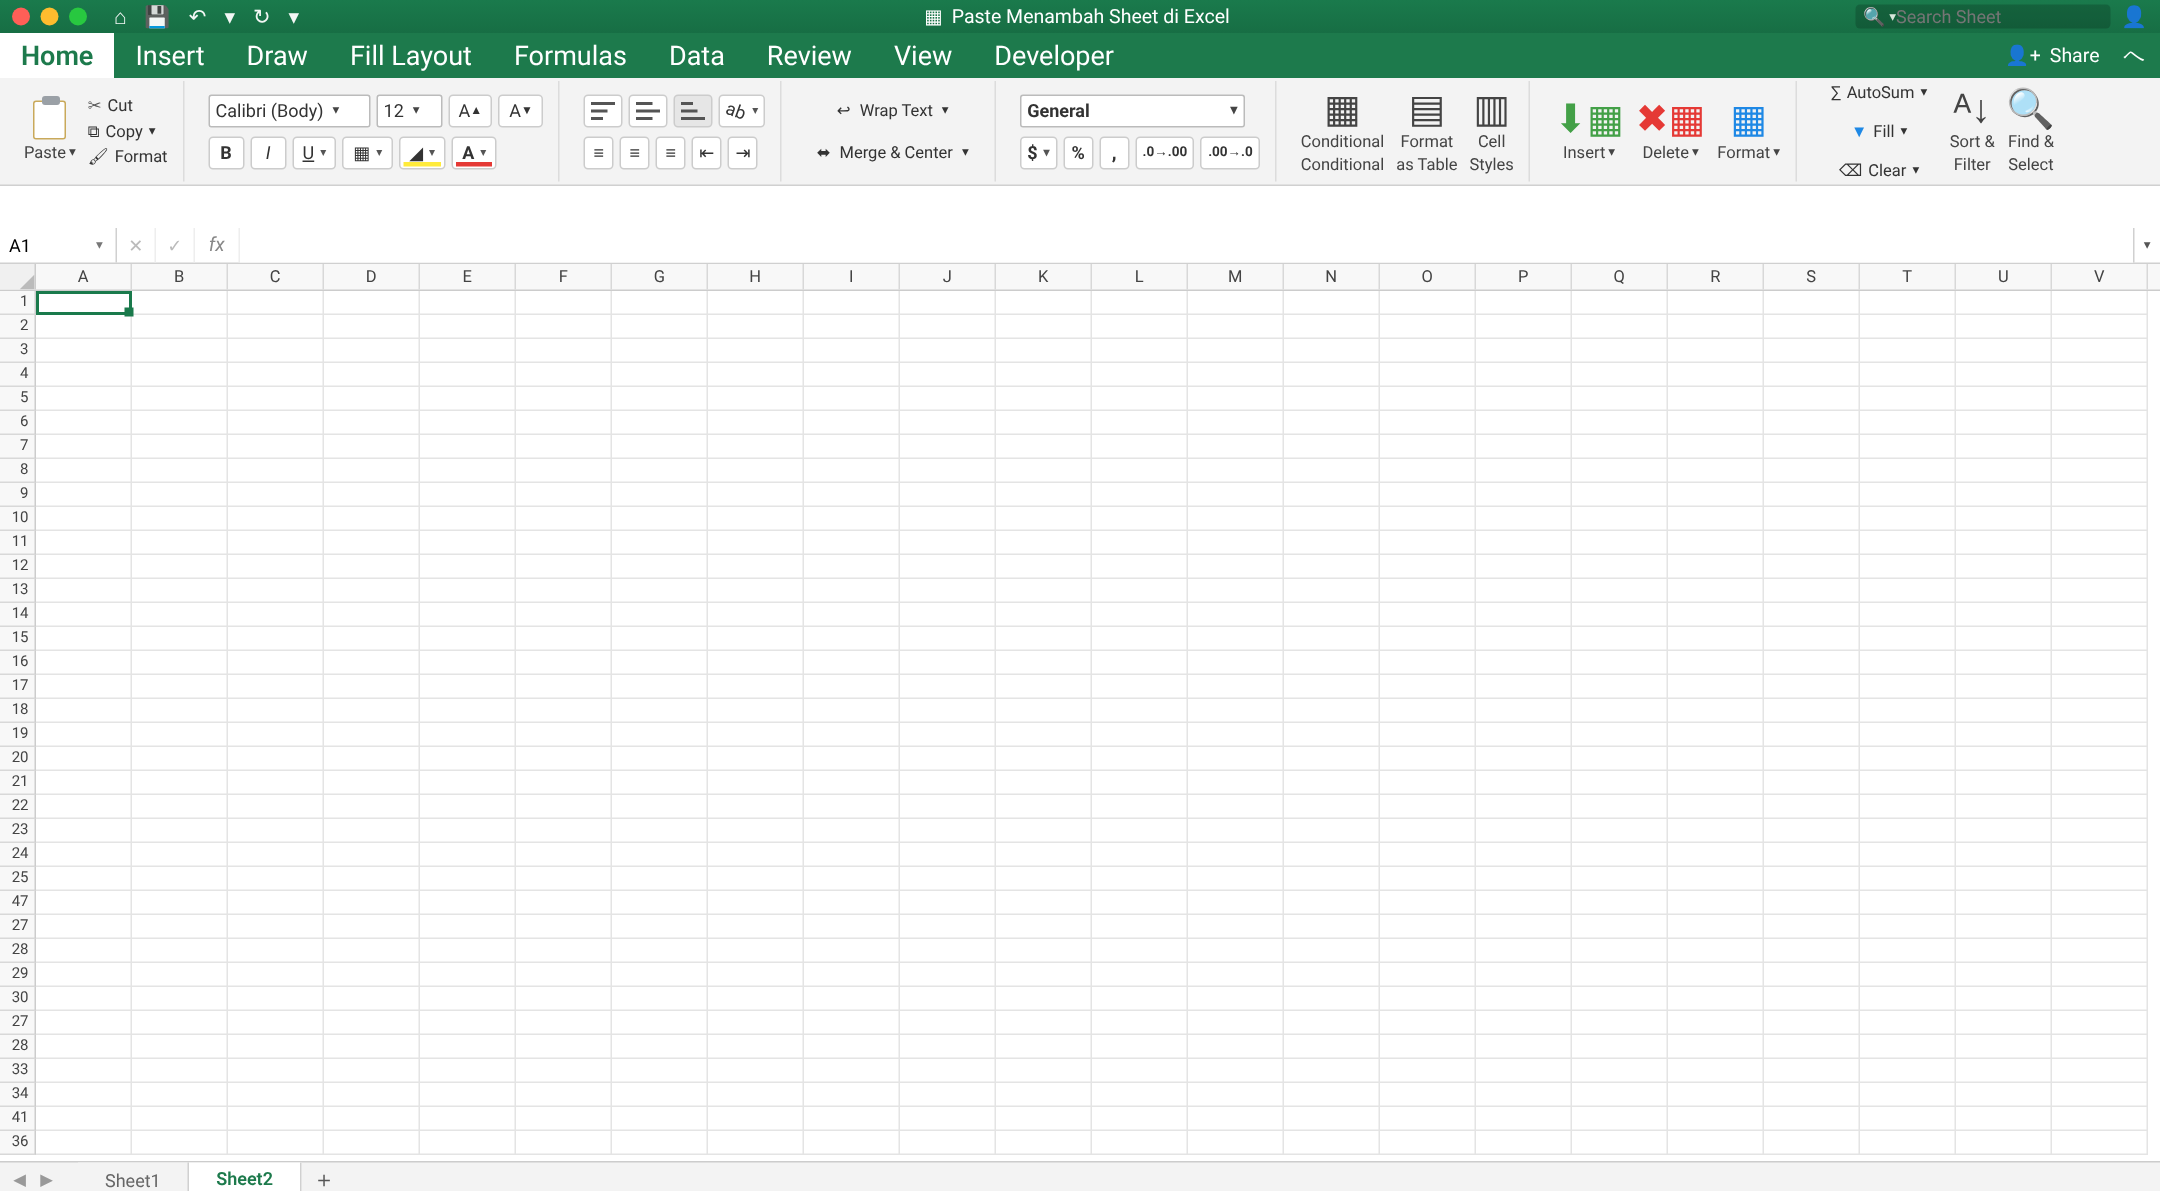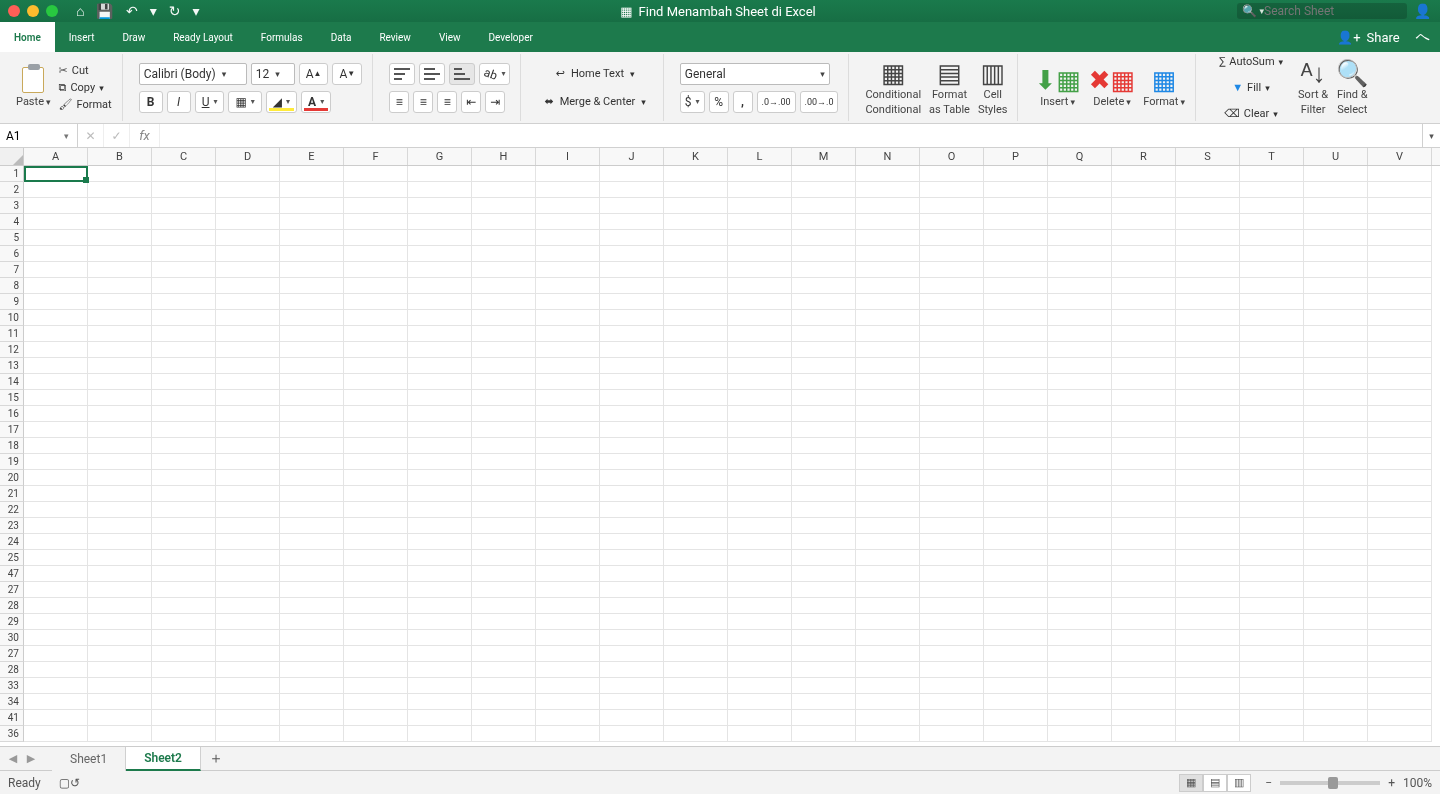--- a/index.html
+++ b/index.html
@@ -10,39 +10,39 @@
   .dot.red{background:#ff5f57;}
   .dot.yellow{background:#febc2e;}
   .dot.green{background:#28c840;}
   .qat{display:flex;align-items:center;gap:12px;margin-left:18px;color:#fff;}
   .qat .q{font-size:14px;opacity:.95;}
   .title-center{flex:1;display:flex;align-items:center;justify-content:center;gap:6px;font-size:13px;color:#fff;}
   .title-right{display:flex;align-items:center;gap:8px;}
   .search-sheet{display:flex;align-items:center;background:rgba(0,0,0,.18);border-radius:3px;padding:1px 6px;width:170px;color:#d6e6db;font-size:12px;}
   .search-sheet input{background:transparent;border:none;outline:none;color:#d6e6db;flex:1;font-size:12px;}
   .menubar{height:30px;background:#1d7a4c;display:flex;align-items:stretch;}
-  .tab{padding:0 14px;display:flex;align-items:center;color:#fff;font-size:10px;}
+  .tab{padding:0 14px;display:flex;align-items:center;color:#fff;font-size:18px;}
   .tab.active{background:#fff;color:#1d7a4c;font-weight:600;}
   .share{margin-left:auto;display:flex;align-items:center;gap:6px;color:#fff;padding:0 10px;font-size:13px;}
   .ribbon{height:72px;background:#f3f3f3;border-bottom:1px solid #d0d0d0;display:flex;align-items:stretch;padding:2px 6px;gap:6px;}
   .group{display:flex;align-items:stretch;padding:2px 6px;border-right:1px solid #dcdcdc;}
   .group:last-child{border-right:none;}
   .vstack{display:flex;flex-direction:column;justify-content:center;align-items:center;gap:2px;font-size:11px;color:#444;padding:0 4px;}
   .vstack .big{font-size:26px;line-height:26px;}
   .rows{display:flex;flex-direction:column;justify-content:center;gap:4px;padding:0 4px;}
   .row{display:flex;align-items:center;gap:4px;}
   .btn{border:1px solid #ccc;background:#fff;border-radius:3px;padding:2px 6px;display:flex;align-items:center;justify-content:center;font-size:12px;min-width:24px;min-height:22px;cursor:default;}
   .btn.small{padding:1px 4px;min-width:20px;}
   .btn.flat{border:1px solid transparent;background:transparent;}
   .btn .dd{margin-left:4px;font-size:8px;color:#555;}
   .combo{display:flex;align-items:center;border:1px solid #bbb;background:#fff;border-radius:2px;height:22px;padding:0 4px;font-size:12px;}
   .combo .cdd{margin-left:6px;font-size:9px;color:#444;}
   .mini{font-size:11px;color:#333;display:flex;align-items:center;gap:4px;}
   .arrow-chev{font-size:9px;}
-  .fbar{height:24px;border-bottom:1px solid #d0d0d0;display:flex;align-items:stretch;background:#fff;}
+  .fbar{height:24px;border-bottom:1px solid #d0d0d0;display:flex;align-items:stretch;background:#fff;margin-top:28px;}
   .namebox{width:78px;border-right:1px solid #d0d0d0;display:flex;align-items:center;}
   .namebox input{border:none;outline:none;padding:0 6px;width:60px;font-size:12px;}
   .namebox .ndd{font-size:9px;color:#777;padding:0 4px;}
   .fx-cancel,.fx-enter{width:26px;display:flex;align-items:center;justify-content:center;color:#bbb;border-right:1px solid #eee;}
   .fx-label{width:30px;display:flex;align-items:center;justify-content:center;color:#888;font-style:italic;font-size:13px;border-right:1px solid #eee;}
   .fx-input{flex:1;padding:0 6px;border:none;outline:none;font-size:12px;}
   .fbar-dd{width:18px;display:flex;align-items:center;justify-content:center;color:#555;border-left:1px solid #d0d0d0;font-size:9px;}
   
   .sheet{height:598px;display:flex;flex-direction:column;position:relative;overflow:hidden;}
   .colhead{display:flex;height:18px;border-bottom:1px solid #ccc;background:#f8f8f8;flex-shrink:0;}
@@ -94,37 +94,37 @@
   <div class="qat">
     <span class="q">⌂</span>
     <span class="q">💾</span>
     <span class="q">↶</span>
     <span class="q arrow-chev">▾</span>
     <span class="q">↻</span>
     <span class="q arrow-chev">▾</span>
   </div>
   <div class="title-center">
     <span>▦</span>
-    <span>Find Menambah Sheet di Excel</span>
+    <span>Paste Menambah Sheet di Excel</span>
   </div>
   <div class="title-right">
     <div class="search-sheet">
       <span>🔍</span>
         <span style="margin-left:2px;font-size:9px;">▾</span>
       <input placeholder="Search Sheet" style="">
     </div>
     <span style="font-size:14px;">👤</span>
   </div>
 </div>
 
 <div class="menubar">
   <div class="tab active">Home</div>
   <div class="tab">Insert</div>
   <div class="tab">Draw</div>
-  <div class="tab">Ready Layout</div>
+  <div class="tab">Fill Layout</div>
   <div class="tab">Formulas</div>
   <div class="tab">Data</div>
   <div class="tab">Review</div>
   <div class="tab">View</div>
   <div class="tab">Developer</div>
   <div class="share">
     <span>👤+</span>
     <span>Share</span>
     <span style="margin-left:10px;font-size:14px;">へ</span>
   </div>
@@ -233,33 +233,33 @@
         <div class="btn small">⇤</div>
         <div class="btn small">⇥</div>
       </div>
     </div>
   </div>
 
   <div class="group">
     <div class="rows" style="gap:6px;">
       <div class="mini btn flat" style="gap:6px;">
           <span>↩</span>
-          <span>Home Text</span>
+          <span>Wrap Text</span>
           <span class="arrow-chev">▾</span>
         </div>
       <div class="mini btn flat" style="gap:6px;">
           <span>⬌</span>
           <span>Merge &amp; Center</span>
           <span class="arrow-chev">▾</span>
         </div>
     </div>
   </div>
 
   <div class="group">
-    <div class="rows" style="gap:6px;">
+    <div class="rows" style="gap:6px;font-weight:bold;">
       <div class="combo" style="width:150px;">
           <span>General</span>
           <span class="cdd" style="margin-left:auto;">▾</span>
         </div>
       <div class="row">
         <div class="btn small">$<span class="dd">▾</span></div>
         <div class="btn small">%</div>
         <div class="btn small">
             <b>,</b>
           </div>

